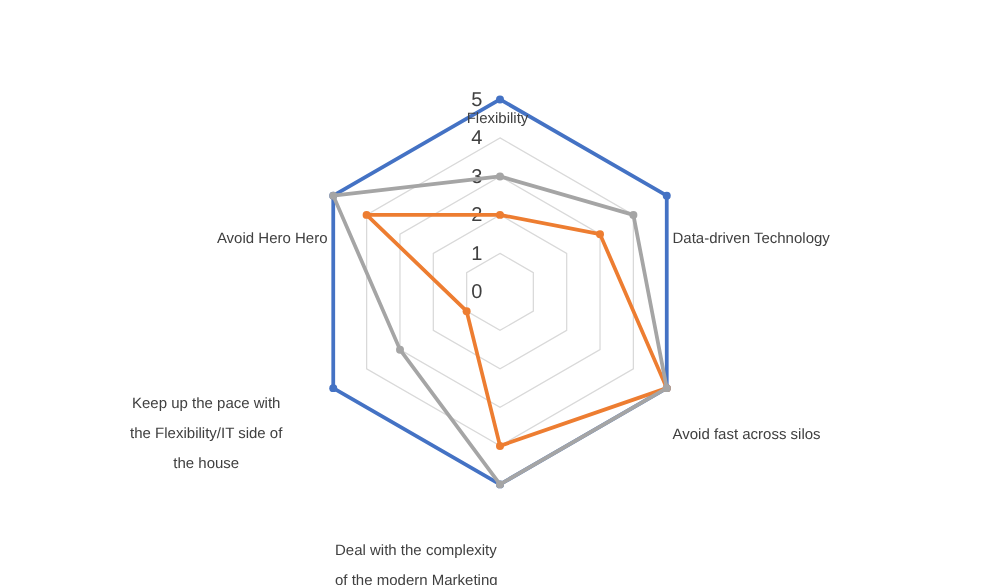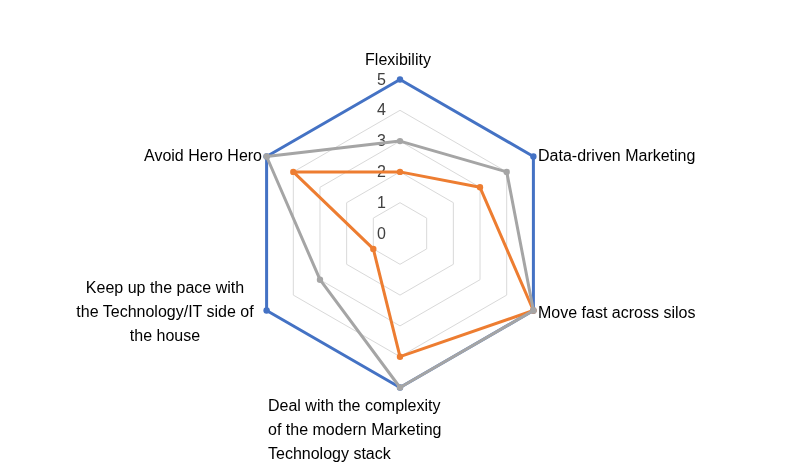--- a/index.html
+++ b/index.html
@@ -16,24 +16,25 @@
     overflow: hidden;
   }
   svg { position: absolute; left: 0; top: 0; }
   .tick {
     font-family: "Liberation Sans", sans-serif;
     font-size: 16px;
     fill: #404040;
   }
   .axis-label {
     position: absolute;
-    font-size: 16px;
-    color: #000000;
+    font-size: 12px;
+    color: #404040;
     line-height: 24px;
     white-space: pre-line;
+    margin-top: 34px;
   }
   .lbl-flexibility { left: 298px; top: 48px;  width: 200px; text-align: center; }
   .lbl-data-driven { left: 538px; top: 144px; width: 220px; text-align: left; }
   .lbl-move-fast   { left: 538px; top: 301px; width: 220px; text-align: left; }
   .lbl-deal        { left: 268px; top: 394px; width: 264px; }
   .lbl-keep-up     { left: 52px;  top: 276px; width: 226px; text-align: center; }
   .lbl-avoid-hero  { left: 58px;  top: 144px; width: 204px; text-align: right; }
 </style>
 </head>
 <body>
@@ -69,26 +70,26 @@
       <circle cx="400.0" cy="141.1" r="3.2" fill="#A5A5A5"></circle>
       <circle cx="506.7" cy="171.9" r="3.2" fill="#A5A5A5"></circle>
       <circle cx="533.4" cy="310.5" r="3.2" fill="#A5A5A5"></circle>
       <circle cx="400.0" cy="387.5" r="3.2" fill="#A5A5A5"></circle>
       <circle cx="320.0" cy="279.7" r="3.2" fill="#A5A5A5"></circle>
       <circle cx="266.6" cy="156.5" r="3.2" fill="#A5A5A5"></circle>
     </svg>
 
   <div class="axis-label lbl-flexibility">Flexibility</div>
 
-  <div class="axis-label lbl-data-driven">Data-driven Marketing</div>
+  <div class="axis-label lbl-data-driven">Data-driven Technology</div>
 
-  <div class="axis-label lbl-move-fast">Move fast across silos</div>
+  <div class="axis-label lbl-move-fast">Avoid fast across silos</div>
 
   <div class="axis-label lbl-deal">Deal with the complexity
 of the modern Marketing
 Technology stack</div>
 
   <div class="axis-label lbl-keep-up">Keep up the pace with
-the Technology/IT side of
+the Flexibility/IT side of
 the house</div>
 
   <div class="axis-label lbl-avoid-hero">Avoid Hero Hero</div>
 </div>
 
 </body></html>

